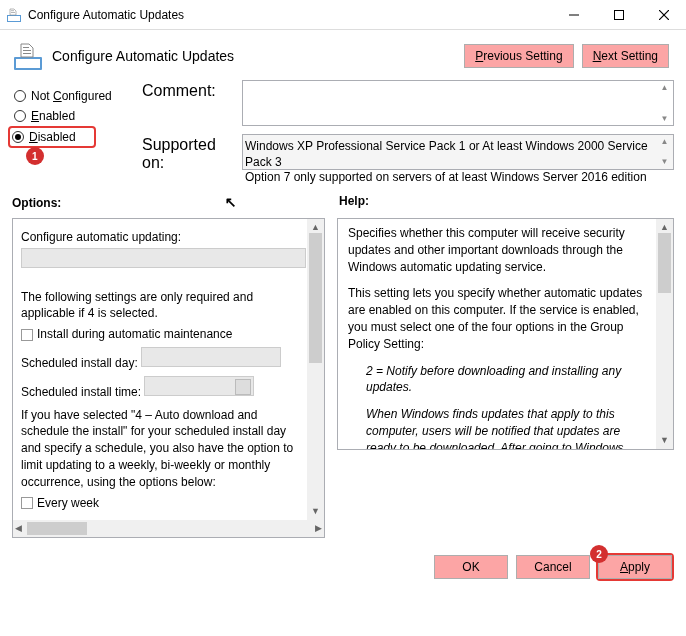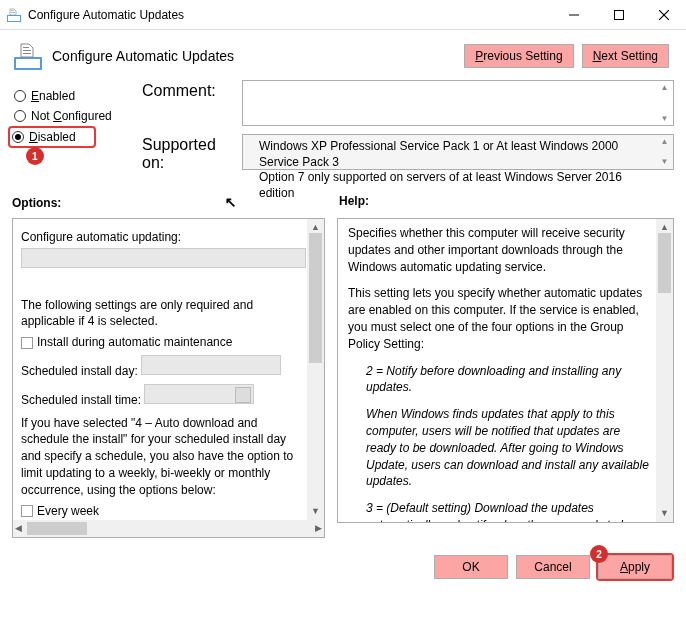--- a/index.html
+++ b/index.html
@@ -20,30 +20,30 @@
 .radio { width: 12px; height: 12px; border-radius: 50%; border: 1px solid #333; display: inline-flex; align-items: center; justify-content: center; background: #fff; }
 .radio.checked::after { content: ""; width: 6px; height: 6px; background: #000; border-radius: 50%; }
 .disabled-highlight { border: 2px solid #e53935; border-radius: 4px; padding: 2px 18px 2px 2px; margin-left: -4px; display: inline-flex; align-items: center; position: relative; }
 .badge { position: absolute; width: 18px; height: 18px; background: #d32f2f; color: #fff; border-radius: 50%; font-size: 10px; font-weight: bold; display: flex; align-items: center; justify-content: center; }
 .badge1 { right: 52px; top: 21px; }
 .right-col { flex: 1; }
 .field-row { display: flex; margin-bottom: 8px; }
 .field-label { width: 100px; font-size: 16px; padding-top: 2px; }
 .textarea { flex: 1; border: 1px solid #abadb3; background: #fff; position: relative; }
 .comment-area { height: 46px; }
-.supported-area { height: 36px; font-size: 12px; padding: 4px 22px 4px 16px; line-height: 1.3; background: #f5f5f5; color: #000; }
+.supported-area { height: 36px; font-size: 12px; padding: 4px 22px 4px 2px; line-height: 1.3; background: #f5f5f5; color: #000; }
 .scroll-ind { position: absolute; right: 0; top: 0; bottom: 0; width: 17px; display: flex; flex-direction: column; justify-content: space-between; align-items: center; padding: 2px 0; }
 .arrow { font-size: 8px; color: #888; }
 .labels-row { display: flex; padding: 14px 12px 4px 12px; gap: 14px; font-size: 12px; font-weight: bold; }
 .labels-row .opt { width: 313px; }
 .cursor { font-size: 14px; }
 .panels { display: flex; padding: 4px 12px 8px 12px; gap: 12px; }
 .panel { border: 1px solid #abadb3; background: #fff; position: relative; font-size: 12px; line-height: 1.4; overflow: hidden; }
 .options-panel { width: 313px; height: 320px; }
-.help-panel { flex: 1; height: 305px; }
+.help-panel { flex: 1; height: 232px; }
 .panel-content { padding: 6px 20px 6px 8px; height: calc(100% - 17px); overflow: hidden; }
 .help-panel .panel-content { height: 100%; padding: 6px 22px 6px 10px; }
 .opt-label { margin: 4px 0 2px 0; }
 .dropdown { background: #e8e8e8; border: 1px solid #ccc; height: 20px; display: inline-block; }
 .dropdown.wide { width: 285px; }
 .dropdown.mid { width: 140px; }
 .dropdown.sel { width: 110px; position: relative; }
 .dropdown.sel::after { content: ""; position: absolute; right: 2px; top: 2px; width: 14px; height: 14px; background: #ddd; border: 1px solid #bbb; }
 .chk { width: 12px; height: 12px; border: 1px solid #999; display: inline-block; vertical-align: middle; margin-right: 4px; background: #fff; }
 .para { margin-bottom: 10px; }
@@ -104,25 +104,25 @@
   <div class="nav-buttons">
     <button class="btn"><span class="underline">P</span>revious Setting</button>
     <button class="btn"><span class="underline">N</span>ext Setting</button>
   </div>
 </div>
 
 <div class="main">
   <div class="left-col" style="position:relative">
     <label class="radio-row">
       <span class="radio"></span>
-      <span><span class="underline">E</span>nabled</span>
+      <span>Not <span class="underline">C</span>onfigured</span>
     </label>
     <label class="radio-row">
       <span class="radio"></span>
-      <span>Not <span class="underline">C</span>onfigured</span>
+      <span><span class="underline">E</span>nabled</span>
     </label>
     <div style="position:relative; display:inline-block;">
       <label class="disabled-highlight radio-row">
         <span class="radio checked"></span>
         <span><span class="underline">D</span>isabled</span>
       </label>
       <div class="badge badge1">1</div>
     </div>
   </div>
   <div class="right-col">
@@ -152,21 +152,21 @@
 <div class="labels-row">
   <div class="opt"><span>Options:</span> <span class="cursor" style="margin-left:160px">↖</span></div>
   <div>Help:</div>
 </div>
 
 <div class="panels">
   <div class="panel options-panel">
     <div class="panel-content">
       <div class="opt-label">Configure automatic updating:</div>
       <div class="dropdown wide"></div>
-      <div class="opt-label" style="margin-top:24px">The following settings are only required and applicable if 4 is selected.</div>
+      <div class="opt-label" style="margin-top:16px">The following settings are only required and applicable if 4 is selected.</div>
       <div class="opt-label"><span class="chk"></span><span>Install during automatic maintenance</span></div>
       <div class="opt-label"><span>Scheduled install day:</span> <span class="dropdown mid"></span></div>
       <div class="opt-label"><span>Scheduled install time:</span> <span class="dropdown sel"></span></div>
       <div class="opt-label" style="margin-top:6px">If you have selected "4 – Auto download and schedule the install" for your scheduled install day and specify a schedule, you also have the option to limit updating to a weekly, bi-weekly or monthly occurrence, using the options below:</div>
       <div class="opt-label"><span class="chk"></span><span>Every week</span></div>
     </div>
     <div class="vscroll">
         <span>▲</span>
         <div class="thumb" style="top:14px;height:130px"></div>
         <span>▼</span>

